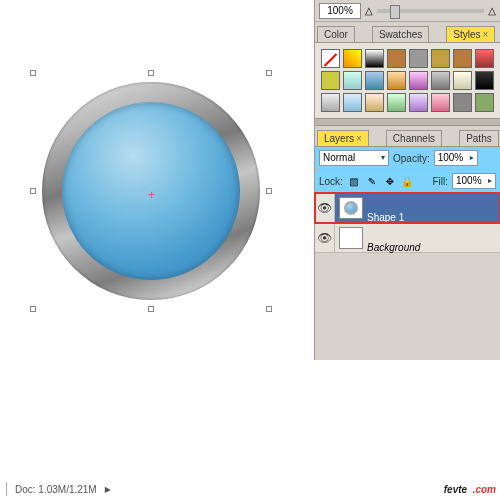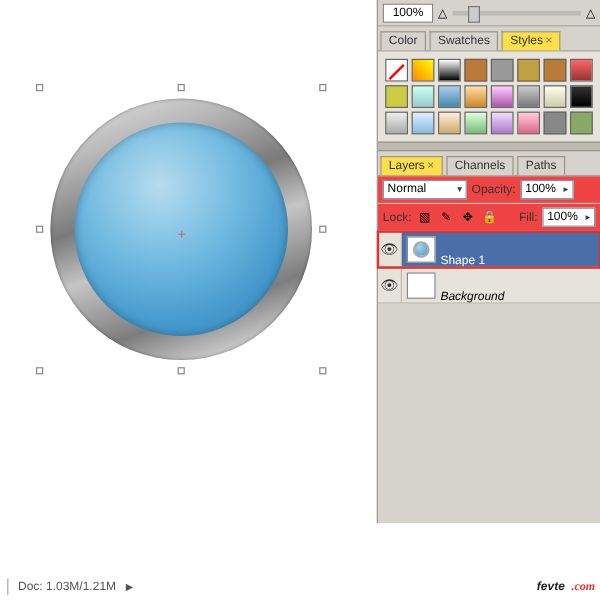--- a/index.html
+++ b/index.html
@@ -8,51 +8,51 @@
 .bbox { position: absolute; left: 32px; top: 72px; width: 238px; height: 238px; border: 1px dashed transparent; }
 .handle { position: absolute; width: 6px; height: 6px; border: 1px solid #888; background: #fff; }
 .h-tl { left: -3px; top: -3px; } .h-tm { left: 50%; top: -3px; margin-left: -3px; } .h-tr { right: -3px; top: -3px; }
 .h-ml { left: -3px; top: 50%; margin-top: -3px; } .h-mr { right: -3px; top: 50%; margin-top: -3px; }
 .h-bl { left: -3px; bottom: -3px; } .h-bm { left: 50%; bottom: -3px; margin-left: -3px; } .h-br { right: -3px; bottom: -3px; }
 .ring { position: absolute; left: 42px; top: 82px; width: 218px; height: 218px; border-radius: 50%; background: linear-gradient(160deg,#e8e8e8 0%,#b8b8b8 20%,#7a7a7a 40%,#c5c5c5 55%,#7d7d7d 75%,#d0d0d0 90%,#9a9a9a 100%); box-shadow: inset 0 0 3px rgba(0,0,0,.4); }
 .inner { position: absolute; left: 62px; top: 102px; width: 178px; height: 178px; border-radius: 50%; background: radial-gradient(circle at 40% 30%,#b6dcef 0%,#6fb9e0 40%,#4599cc 70%,#3a8cc0 100%); box-shadow: inset 0 0 8px rgba(0,0,0,.3); }
 .center { position: absolute; left: 148px; top: 188px; color: #c66; font-size: 12px; }
 .docbar { position: absolute; left: 0; bottom: 2px; height: 18px; display: flex; align-items: center; gap: 8px; padding: 0 6px; color: #555; }
 .sep { width: 1px; height: 14px; background: #aaa; }
-.panels { position: absolute; right: 0; top: 0; width: 186px; height: 436px; background: #d6d3cc; border-left: 1px solid #9a9a9a; }
+.panels { position: absolute; right: 0; top: 0; width: 186px; height: 360px; background: #d6d3cc; border-left: 1px solid #9a9a9a; }
 .zoomrow { height: 22px; display: flex; align-items: center; padding: 2px 4px; gap: 4px; border-bottom: 1px solid #a8a8a2; }
 .zoomval { width: 42px; height: 16px; background: #fff; border: 1px solid #888; text-align: center; line-height: 14px; }
 .zslider { flex: 1; height: 4px; background: #bcbcb6; position: relative; }
 .zslider::after { content: ""; position: absolute; left: 12%; top: -4px; width: 8px; height: 12px; background: #ccc; border: 1px solid #777; }
-.tabbar { display: flex; gap: 2px; padding: 4px 2px 0 2px; border-bottom: 1px solid #9a9688; }
+.tabbar { display: flex; gap: 16px; padding: 4px 2px 0 2px; border-bottom: 1px solid #9a9688; }
 .tab { padding: 2px 6px; background: #fde047; border: 1px solid #9a9688; border-bottom: none; color: #333; margin-right: 1px; cursor: pointer; }
 .tab.inactive { background: #d6d3cc; }
 .tabx { margin-left: 2px; color: #777; }
 .swgrid { padding: 6px; display: grid; grid-template-columns: repeat(8, 19px); grid-auto-rows: 19px; gap: 3px; background: #e6e3da; }
 .sw { width: 19px; height: 19px; border: 1px solid #666; cursor: pointer; }
 .none { background: #fff; position: relative; }
 .none::after { content: ""; position: absolute; left: 0; right: 0; top: 50%; border-top: 2px solid red; transform: rotate(-45deg); }
 .gap { height: 8px; background: #bcb9b0; border-top: 1px solid #9a9688; border-bottom: 1px solid #9a9688; }
-.lsub { display: flex; align-items: center; padding: 3px 4px; gap: 4px; background: #ef4444; border-bottom: 1px solid #bdbab0; }
+.lsub { display: flex; align-items: center; padding: 3px 4px; gap: 4px; background: #7dd3fc; border-bottom: 1px solid #bdbab0; }
 .sel { height: 16px; background: #fff; border: 1px solid #7a98b8; padding: 0 3px; line-height: 14px; display: flex; align-items: center; justify-content: space-between; cursor: pointer; }
 .sel .arr { font-size: 8px; color: #246; }
 .lbl { color: #333; }
 .ico { width: 14px; height: 14px; cursor: pointer; display: inline-flex; align-items: center; justify-content: center; }
 .layers { background: #e6e3da; }
 .layer { display: flex; align-items: center; height: 30px; border-bottom: 1px solid #bdbab0; }
 .layer.sel-row { background: #4a6ea8; color: #fff; outline: 2px solid #e03030; outline-offset: -1px; }
 .eye { width: 20px; text-align: center; font-size: 12px; color: #333; border-right: 1px solid #bdbab0; height: 100%; display: flex; align-items: center; justify-content: center; cursor: pointer; }
 .layer.sel-row .eye { color: #333; background: #e6e3da; }
 .thumb { width: 24px; height: 22px; margin: 0 4px; background: #fff; border: 1px solid #888; display: flex; align-items: center; justify-content: center; }
 .thumb .c { width: 14px; height: 14px; border-radius: 50%; background: radial-gradient(circle at 35% 30%,#aad4ea,#4a99cc); border: 2px solid #aaa; }
 .lname { flex: 1; font-style: italic; margin-top: 20px; }
 .layer.sel-row .lname { font-style: normal; }
 .watermark { position: absolute; right: 4px; bottom: 2px; text-align: right; }
 .wm1 { font: bold italic 20px Arial; color: #222; }
-.wm1 .r { color: #d33; font-family: Liberation Serif, serif; }
+.wm1 .r { color: #d33; }
 .wm2 { font: bold 14px SimHei, Arial; color: #222; }
 </style>
 </head>
 <body>
 
 <div class="canvas">
   <div class="ring"></div>
   <div class="inner"></div>
   <div class="center">+</div>
   <div class="bbox">

